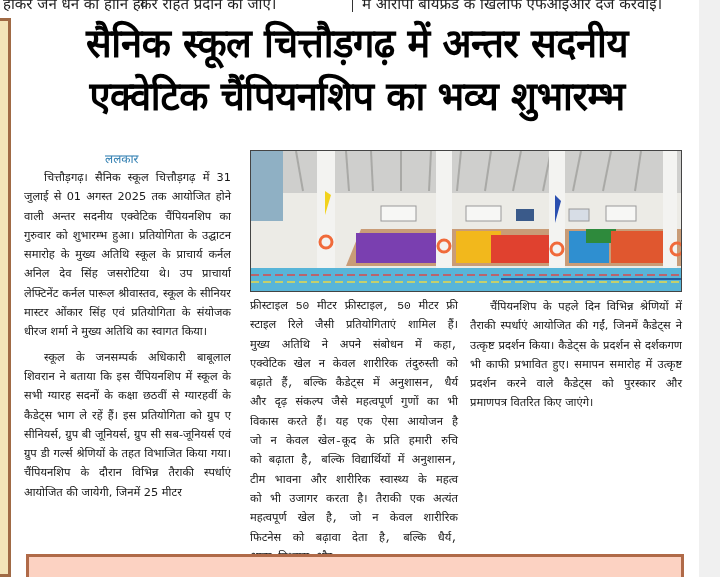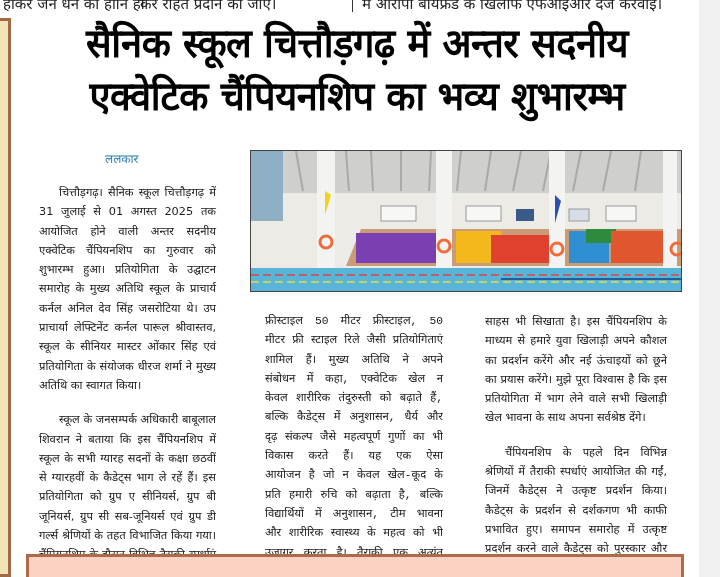--- a/index.html
+++ b/index.html
@@ -21,21 +21,21 @@
     position:absolute; left:22px; top:20px; width:670px;
     font-family:"DejaVu Sans", sans-serif; font-weight:bold;
     font-size:38px; line-height:50px; text-align:center; color:#000;
     letter-spacing:-0.5px;
     transform:scaleY(1.05);
   }
   .byline { position:absolute; left:105px; top:150px; font-size:12px; font-weight:normal; color:#2e7db0; }
   .col {
     position:absolute; font-size:11.3px; line-height:19.3px; text-align:justify; color:#1a1a1a;
   }
-  .col p { margin:15px; text-indent:20px; }
+  .col p { margin:0; text-indent:20px; }
   .col p.noindent { text-indent:0; }
   .col1 { left:24px; top:168px; width:207px; }
   .col2 { left:250px; top:297px; width:208px;font-family:Liberation Mono, monospace; }
   .col3 { left:470px; top:297px; width:212px; }
   .col p + p { margin-top:6px; }
   .photo {
     position:absolute; left:250px; top:150px; width:430px; height:140px;
     border:1px solid #444; overflow:hidden; background:#e9e9e7;
   }
   .bottom-box {
@@ -125,17 +125,16 @@
 <div class="col col1">
   <p>चित्तौड़गढ़। सैनिक स्कूल चित्तौड़गढ़ में 31 जुलाई से 01 अगस्त 2025 तक आयोजित होने वाली अन्तर सदनीय एक्वेटिक चैंपियनशिप का गुरुवार को शुभारम्भ हुआ। प्रतियोगिता के उद्घाटन समारोह के मुख्य अतिथि स्कूल के प्राचार्य कर्नल अनिल देव सिंह जसरोटिया थे। उप प्राचार्या लेफ्टिनेंट कर्नल पारूल श्रीवास्तव, स्कूल के सीनियर मास्टर ओंकार सिंह एवं प्रतियोगिता के संयोजक धीरज शर्मा ने मुख्य अतिथि का स्वागत किया।</p>
   <p>स्कूल के जनसम्पर्क अधिकारी बाबूलाल शिवरान ने बताया कि इस चैंपियनशिप में स्कूल के सभी ग्यारह सदनों के कक्षा छठवीं से ग्यारहवीं के कैडेट्स भाग ले रहें हैं। इस प्रतियोगिता को ग्रुप ए सीनियर्स, ग्रुप बी जूनियर्स, ग्रुप सी सब-जूनियर्स एवं ग्रुप डी गर्ल्स श्रेणियों के तहत विभाजित किया गया। चैंपियनशिप के दौरान विभिन्न तैराकी स्पर्धाएं आयोजित की जायेगी, जिनमें 25 मीटर</p>
 </div>
 
 <div class="col col2">
   <p class="noindent">फ्रीस्टाइल 50 मीटर फ्रीस्टाइल, 50 मीटर फ्री स्टाइल रिले जैसी प्रतियोगिताएं शामिल हैं। मुख्य अतिथि ने अपने संबोधन में कहा, एक्वेटिक खेल न केवल शारीरिक तंदुरुस्ती को बढ़ाते हैं, बल्कि कैडेट्स में अनुशासन, धैर्य और दृढ़ संकल्प जैसे महत्वपूर्ण गुणों का भी विकास करते हैं। यह एक ऐसा आयोजन है जो न केवल खेल-कूद के प्रति हमारी रुचि को बढ़ाता है, बल्कि विद्यार्थियों में अनुशासन, टीम भावना और शारीरिक स्वास्थ्य के महत्व को भी उजागर करता है। तैराकी एक अत्यंत महत्वपूर्ण खेल है, जो न केवल शारीरिक फिटनेस को बढ़ावा देता है, बल्कि धैर्य, आत्म-विश्वास और</p>
 </div>
 
 <div class="col col3">
-  <p class="noindent">साहस भी सिखाता है। इस चैंपियनशिप के माध्यम से हमारे युवा खिलाड़ी अपने कौशल का प्रदर्शन करेंगे और नई ऊंचाइयों को छूने का प्रयास करेंगे। मुझे पूरा विश्वास है कि इस प्रतियोगिता में भाग लेने वाले सभी खिलाड़ी खेल भावना के साथ अपना सर्वश्रेष्ठ देंगे।</p>
   <p>चैंपियनशिप के पहले दिन विभिन्न श्रेणियों में तैराकी स्पर्धाएं आयोजित की गईं, जिनमें कैडेट्स ने उत्कृष्ट प्रदर्शन किया। कैडेट्स के प्रदर्शन से दर्शकगण भी काफी प्रभावित हुए। समापन समारोह में उत्कृष्ट प्रदर्शन करने वाले कैडेट्स को पुरस्कार और प्रमाणपत्र वितरित किए जाएंगे।</p>
 </div>
 
 <div class="bottom-box"></div>
 
 </body></html>

